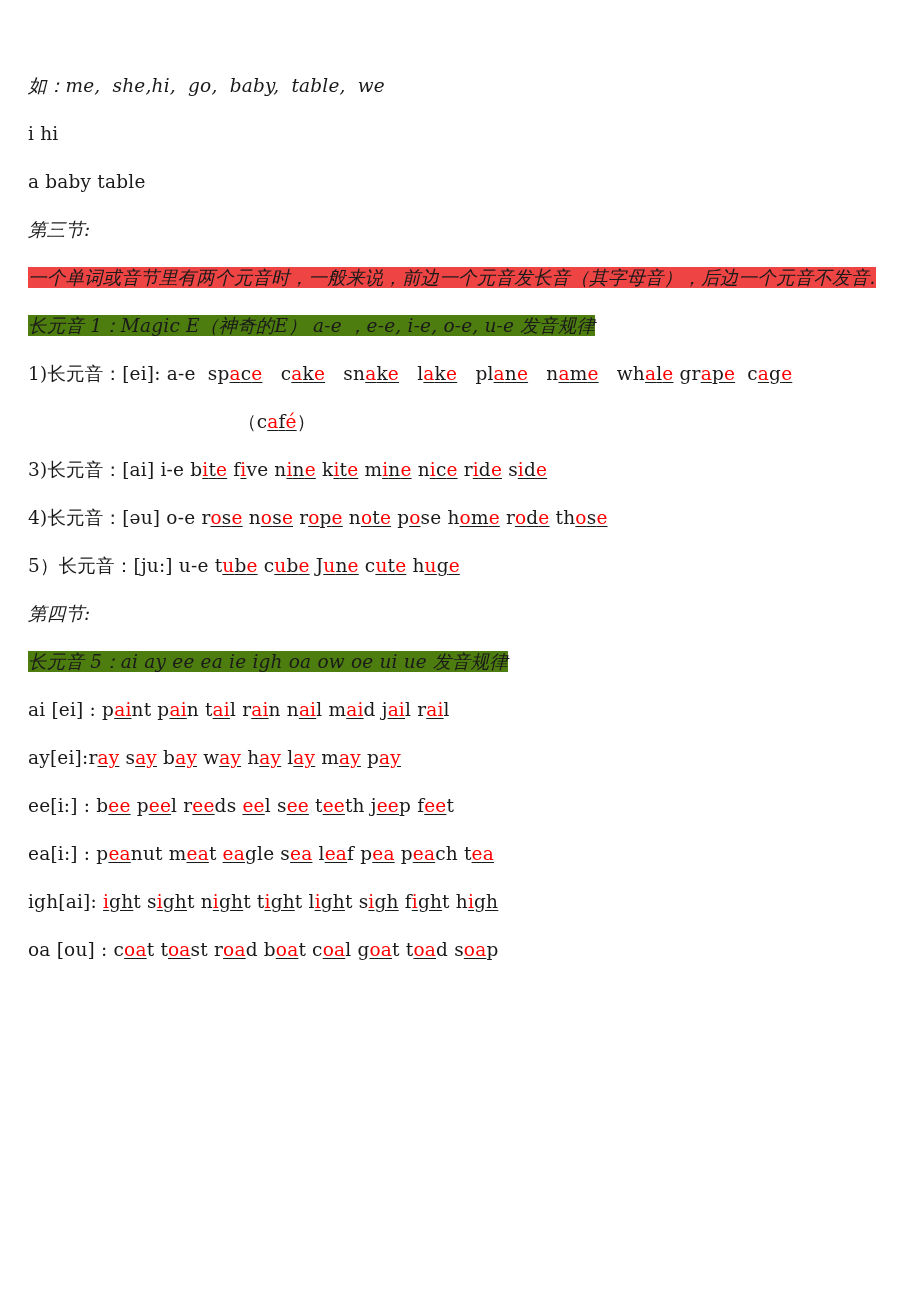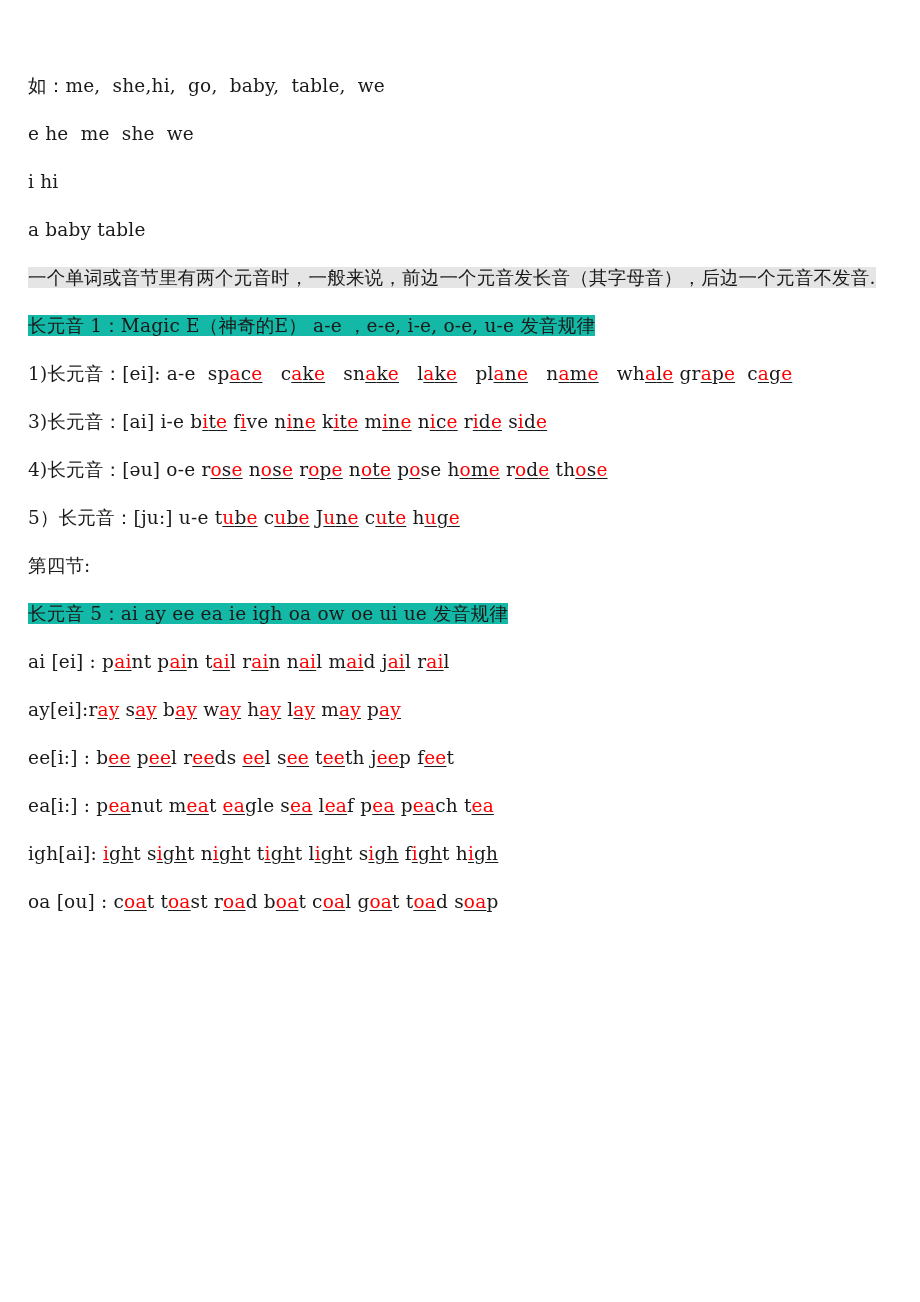--- a/index.html
+++ b/index.html
@@ -28,62 +28,64 @@
     width: 872px;
   }
   .line {
     font-size: 18.5px;
     line-height: 48px;
     white-space: pre-wrap;
     letter-spacing: 0.2px;
   }
   .line.cjk {
     font-family: "DejaVu Serif", "Liberation Serif", serif;
+    font-style: italic;
   }
   .mono-ish {
     font-family: "DejaVu Serif", "Liberation Serif", serif;
   }
   .block-hl {
-    background: #14b8a6;
+    background: #4d7c0f;
     display: inline;
     box-decoration-break: clone;
     -webkit-box-decoration-break: clone;
   }
   .para-hl {
     font-size: 18.5px;
     line-height: 48px;
     width: 868px;
   }
   .para-hl .seg {
-    background: #e5e5e5;
+    background: #ef4444;
     box-decoration-break: clone;
     -webkit-box-decoration-break: clone;
   }
   
   u.u { text-decoration: underline; text-underline-offset: 2px; }
   .r { color: #ff0000; }
   .k { color: #1a1a1a; }
   .indent-cafe { padding-left: 210px; }
 </style>
 </head>
 <body>
 
 <div id="page">
   <div class="doc">
 
     <div class="line cjk">如：me,  she,hi,  go,  baby,  table,  we</div>
-    <div class="line mono-ish">e he  me  she  we</div>
     <div class="line mono-ish">i hi</div>
     <div class="line mono-ish">a baby table</div>
+    <div class="line cjk">第三节:</div>
 
     <div class="line cjk para-hl"><span class="seg">一个单词或音节里有两个元音时，</span><span class="seg">一般来说，前边一个元音发长音（其字母音），</span><span class="seg">后边一个元音不发音.</span></div>
 
     <div class="line cjk"><span class="block-hl">长元音 1：Magic E（神奇的E） a-e ，e-e, i-e, o-e, u-e 发音规律</span></div>
 
     <div class="line mono-ish">1)长元音：[ei]: a-e  sp<u class="u"><span class="r">a</span><span class="k">c</span><span class="r">e</span></u>   c<u class="u"><span class="r">a</span><span class="k">k</span><span class="r">e</span></u>   sn<u class="u"><span class="r">a</span><span class="k">k</span><span class="r">e</span></u>   l<u class="u"><span class="r">a</span><span class="k">k</span><span class="r">e</span></u>   pl<u class="u"><span class="r">a</span><span class="k">n</span><span class="r">e</span></u>   n<u class="u"><span class="r">a</span><span class="k">m</span><span class="r">e</span></u>   wh<u class="u"><span class="r">a</span><span class="k">l</span><span class="r">e</span></u> gr<u class="u"><span class="r">a</span><span class="k">p</span><span class="r">e</span></u>  c<u class="u"><span class="r">a</span><span class="k">g</span><span class="r">e</span></u></div>
+    <div class="line mono-ish indent-cafe">（c<u class="u"><span class="r">a</span><span class="k">f</span><span class="r">é</span></u>）</div>
     <div class="line mono-ish">3)长元音：[ai] i-e b<u class="u"><span class="r">i</span><span class="k">t</span><span class="r">e</span></u> f<u class="u"><span class="r">i</span></u>ve n<u class="u"><span class="r">i</span><span class="k">n</span><span class="r">e</span></u> k<u class="u"><span class="r">i</span><span class="k">t</span><span class="r">e</span></u> m<u class="u"><span class="r">i</span><span class="k">n</span><span class="r">e</span></u> n<u class="u"><span class="r">i</span><span class="k">c</span><span class="r">e</span></u> r<u class="u"><span class="r">i</span><span class="k">d</span><span class="r">e</span></u> s<u class="u"><span class="r">i</span><span class="k">d</span><span class="r">e</span></u></div>
     <div class="line mono-ish">4)长元音：[əu] o-e r<u class="u"><span class="r">o</span><span class="k">s</span><span class="r">e</span></u> n<u class="u"><span class="r">o</span><span class="k">s</span><span class="r">e</span></u> r<u class="u"><span class="r">o</span><span class="k">p</span><span class="r">e</span></u> n<u class="u"><span class="r">o</span><span class="k">t</span><span class="r">e</span></u> p<u class="u"><span class="r">o</span></u>se h<u class="u"><span class="r">o</span><span class="k">m</span><span class="r">e</span></u> r<u class="u"><span class="r">o</span><span class="k">d</span><span class="r">e</span></u> th<u class="u"><span class="r">o</span><span class="k">s</span><span class="r">e</span></u></div>
     <div class="line mono-ish">5）长元音：[ju:] u-e t<u class="u"><span class="r">u</span><span class="k">b</span><span class="r">e</span></u> c<u class="u"><span class="r">u</span><span class="k">b</span><span class="r">e</span></u> J<u class="u"><span class="r">u</span><span class="k">n</span><span class="r">e</span></u> c<u class="u"><span class="r">u</span><span class="k">t</span><span class="r">e</span></u> h<u class="u"><span class="r">u</span><span class="k">g</span><span class="r">e</span></u></div>
 
     <div class="line cjk">第四节:</div>
 
     <div class="line cjk"><span class="block-hl">长元音 5：ai ay ee ea ie igh oa ow oe ui ue 发音规律</span></div>
 
     <div class="line mono-ish">ai [ei] : p<u class="u"><span class="r">ai</span></u>nt p<u class="u"><span class="r">ai</span></u>n t<u class="u"><span class="r">ai</span></u>l r<u class="u"><span class="r">ai</span></u>n n<u class="u"><span class="r">ai</span></u>l m<u class="u"><span class="r">ai</span></u>d j<u class="u"><span class="r">ai</span></u>l r<u class="u"><span class="r">ai</span></u>l</div>
     <div class="line mono-ish">ay[ei]:r<u class="u"><span class="r">ay</span></u> s<u class="u"><span class="r">ay</span></u> b<u class="u"><span class="r">ay</span></u> w<u class="u"><span class="r">ay</span></u> h<u class="u"><span class="r">ay</span></u> l<u class="u"><span class="r">ay</span></u> m<u class="u"><span class="r">ay</span></u> p<u class="u"><span class="r">ay</span></u></div>

